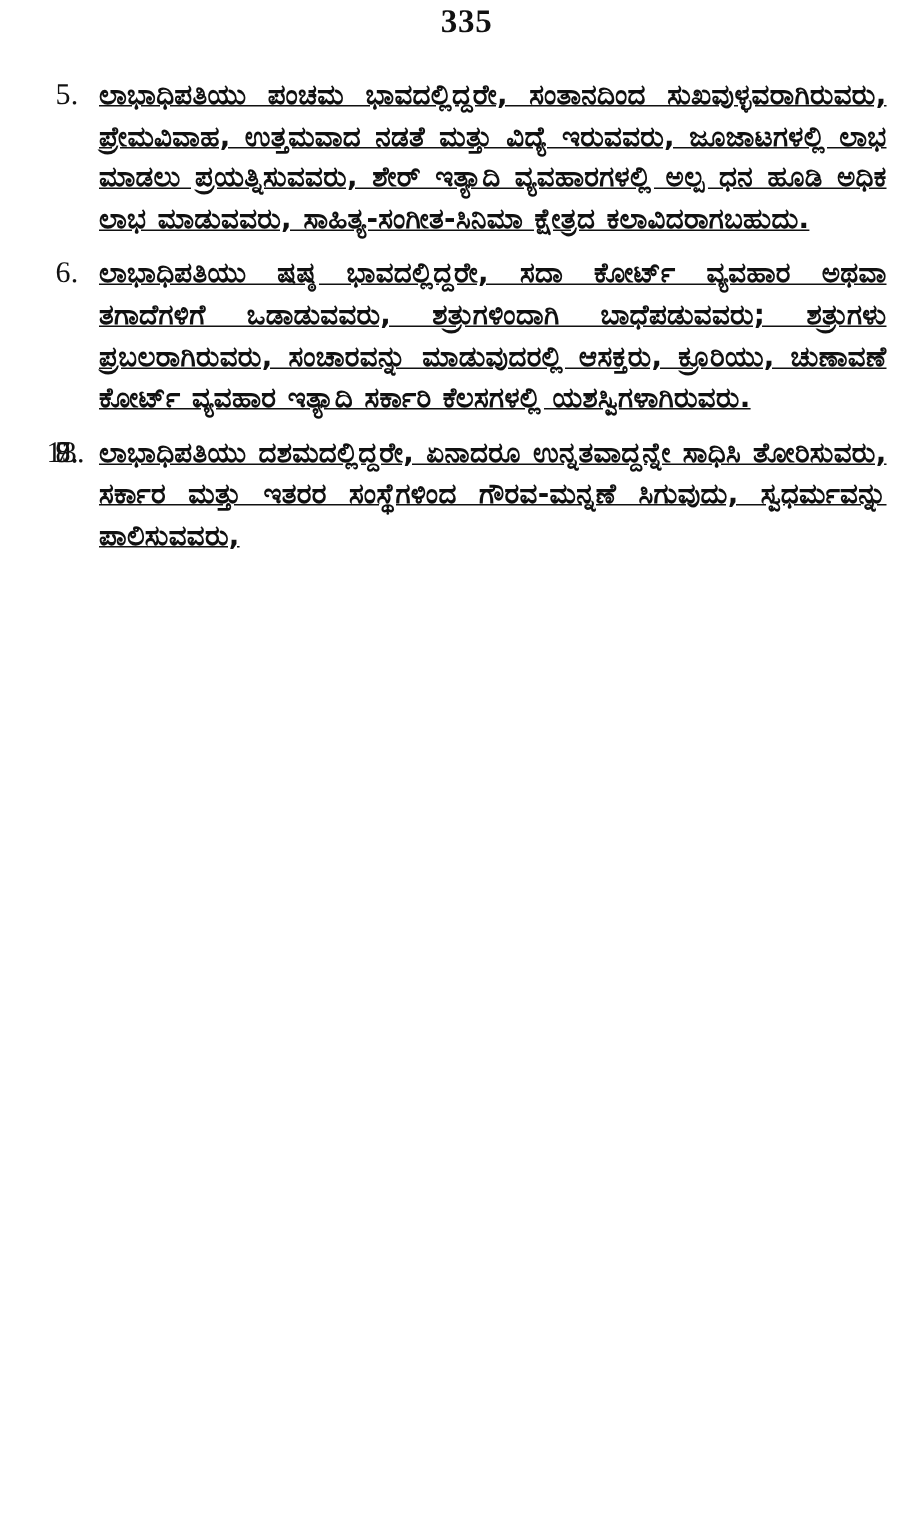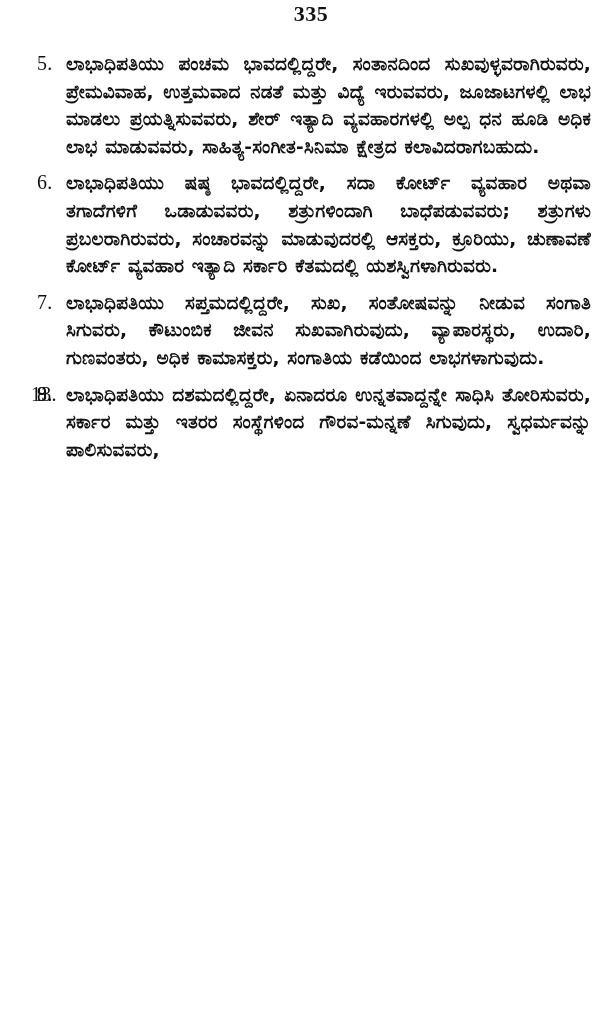--- a/index.html
+++ b/index.html
@@ -62,40 +62,40 @@
     font-family: "Liberation Serif", "DejaVu Serif", serif;
     font-size: 20px;
     font-weight: normal;
     line-height: 27.6px;
   }
   .item.wide-num .item-number {
     left: 20px;
   }
   .item-text {
     display: block;
+    text-decoration: underline;
   }
 </style>
 </head>
 <body>
 
 <div class="page">
   <div class="page-number">335</div>
 
   <ol class="items">
     <li class="item" style="margin-bottom:9px;">
       <span class="item-number">5.</span>
       <span class="item-text">ಲಾಭಾಧಿಪತಿಯು ಪಂಚಮ ಭಾವದಲ್ಲಿದ್ದರೇ, ಸಂತಾನದಿಂದ ಸುಖವುಳ್ಳವರಾಗಿರುವರು, ಪ್ರೇಮವಿವಾಹ, ಉತ್ತಮವಾದ ನಡತೆ ಮತ್ತು ವಿದ್ಯೆ ಇರುವವರು, ಜೂಜಾಟಗಳಲ್ಲಿ ಲಾಭ ಮಾಡಲು ಪ್ರಯತ್ನಿಸುವವರು, ಶೇರ್ ಇತ್ಯಾದಿ ವ್ಯವಹಾರಗಳಲ್ಲಿ ಅಲ್ಪ ಧನ ಹೂಡಿ ಅಧಿಕ ಲಾಭ ಮಾಡುವವರು, ಸಾಹಿತ್ಯ-ಸಂಗೀತ-ಸಿನಿಮಾ ಕ್ಷೇತ್ರದ ಕಲಾವಿದರಾಗಬಹುದು.</span>
     </li>
     <li class="item" style="margin-bottom:9px;">
       <span class="item-number">6.</span>
-      <span class="item-text">ಲಾಭಾಧಿಪತಿಯು ಷಷ್ಠ ಭಾವದಲ್ಲಿದ್ದರೇ, ಸದಾ ಕೋರ್ಟ್ ವ್ಯವಹಾರ ಅಥವಾ ತಗಾದೆಗಳಿಗೆ ಒಡಾಡುವವರು, ಶತ್ರುಗಳಿಂದಾಗಿ ಬಾಧೆಪಡುವವರು; ಶತ್ರುಗಳು ಪ್ರಬಲರಾಗಿರುವರು, ಸಂಚಾರವನ್ನು ಮಾಡುವುದರಲ್ಲಿ ಆಸಕ್ತರು, ಕ್ರೂರಿಯು, ಚುಣಾವಣೆ ಕೋರ್ಟ್ ವ್ಯವಹಾರ ಇತ್ಯಾದಿ ಸರ್ಕಾರಿ ಕೆತಮದಲ್ಲಿ ಯಶಸ್ವಿಗಳಾಗಿರುವರು.</span>
+      <span class="item-text">ಲಾಭಾಧಿಪತಿಯು ಷಷ್ಠ ಭಾವದಲ್ಲಿದ್ದರೇ, ಸದಾ ಕೋರ್ಟ್ ವ್ಯವಹಾರ ಅಥವಾ ತಗಾದೆಗಳಿಗೆ ಒಡಾಡುವವರು, ಶತ್ರುಗಳಿಂದಾಗಿ ಬಾಧೆಪಡುವವರು; ಶತ್ರುಗಳು ಪ್ರಬಲರಾಗಿರುವರು, ಸಂಚಾರವನ್ನು ಮಾಡುವುದರಲ್ಲಿ ಆಸಕ್ತರು, ಕ್ರೂರಿಯು, ಚುಣಾವಣೆ ಕೋರ್ಟ್ ವ್ಯವಹಾರ ಇತ್ಯಾದಿ ಸರ್ಕಾರಿ ಕೆಲಸಗಳಲ್ಲಿ ಯಶಸ್ವಿಗಳಾಗಿರುವರು.</span>
     </li>
     <li class="item" style="margin-bottom:9px;">
       <span class="item-number">7.</span>
-      <span class="item-text">ಲಾಭಾಧಿಪತಿಯು ಸಪ್ತಮದಲ್ಲಿದ್ದರೇ, ಸುಖ, ಸಂತೋಷವನ್ನು ನೀಡುವ ಸಂಗಾತಿ ಸಿಗುವರು, ಕೌಟುಂಬಿಕ ಜೀವನ ಸುಖವಾಗಿರುವುದು, ವ್ಯಾಪಾರಸ್ಥರು, ಉದಾರಿ, ಗುಣವಂತರು, ಅಧಿಕ ಕಾಮಾಸಕ್ತರು, ಸಂಗಾತಿಯ ಕಡೆಯಿಂದ ಲಾಭಗಳಾಗುವುದು.</span>
     </li>
     <li class="item" style="margin-bottom:9px;">
       <span class="item-number">8.</span>
     </li>
     <li class="item" style="margin-bottom:9px;">
       <span class="item-number">9.</span>
     </li>
     <li class="item wide-num">
       <span class="item-number">13.</span>
       <span class="item-text">ಲಾಭಾಧಿಪತಿಯು ದಶಮದಲ್ಲಿದ್ದರೇ, ಏನಾದರೂ ಉನ್ನತವಾದ್ದನ್ನೇ ಸಾಧಿಸಿ ತೋರಿಸುವರು, ಸರ್ಕಾರ ಮತ್ತು ಇತರರ ಸಂಸ್ಥೆಗಳಿಂದ ಗೌರವ-ಮನ್ನಣೆ ಸಿಗುವುದು, ಸ್ವಧರ್ಮವನ್ನು ಪಾಲಿಸುವವರು,</span>

